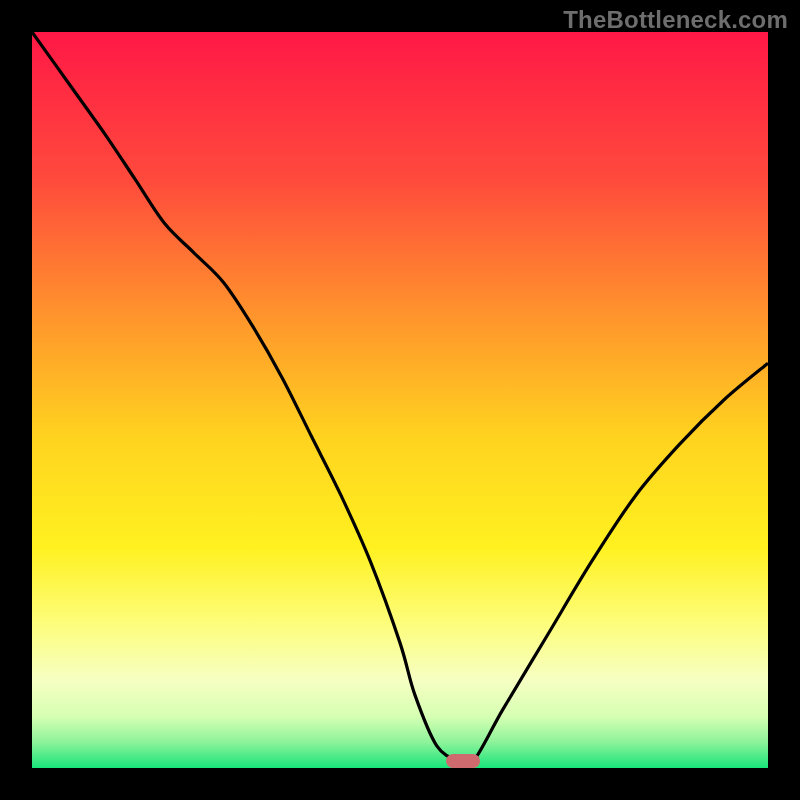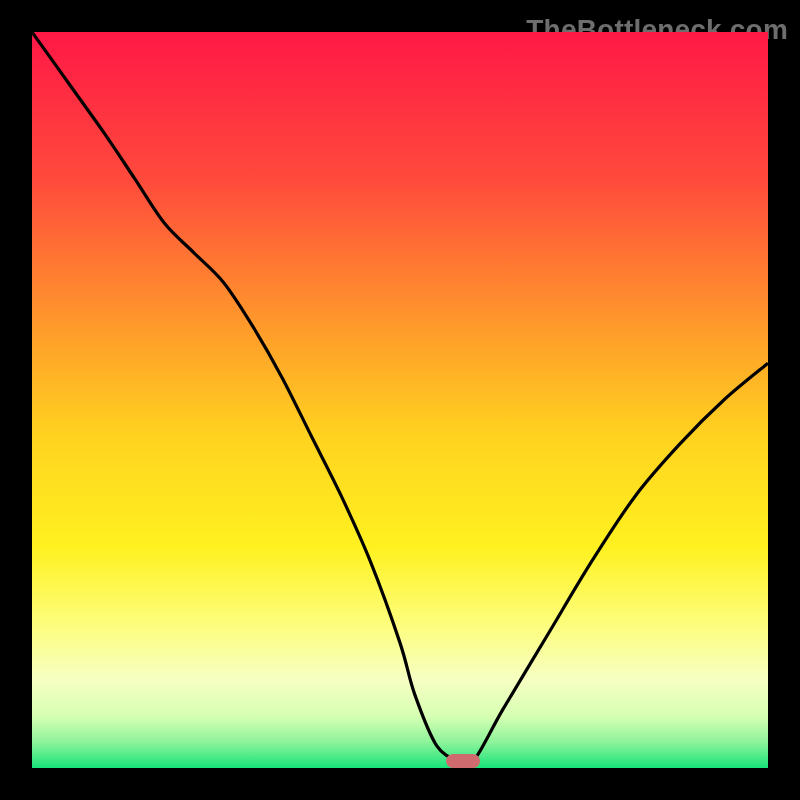--- a/index.html
+++ b/index.html
@@ -16,25 +16,24 @@
     top: 0;
     width: 800px;
     height: 800px;
     background: #000;
   }
   .attribution {
     position: absolute;
     top: 6px;
     right: 12px;
     font-family: Arial, Helvetica, sans-serif;
-    font-size: 28px;
+    font-size: 24px;
     font-weight: 600;
     color: #6e6e6e;
     letter-spacing: 0.2px;
-    margin-top: 8px;
   }
   .plot-area {
     position: absolute;
     left: 32px;
     top: 32px;
     width: 736px;
     height: 736px;
   }
   .gradient {
     width: 100%;

